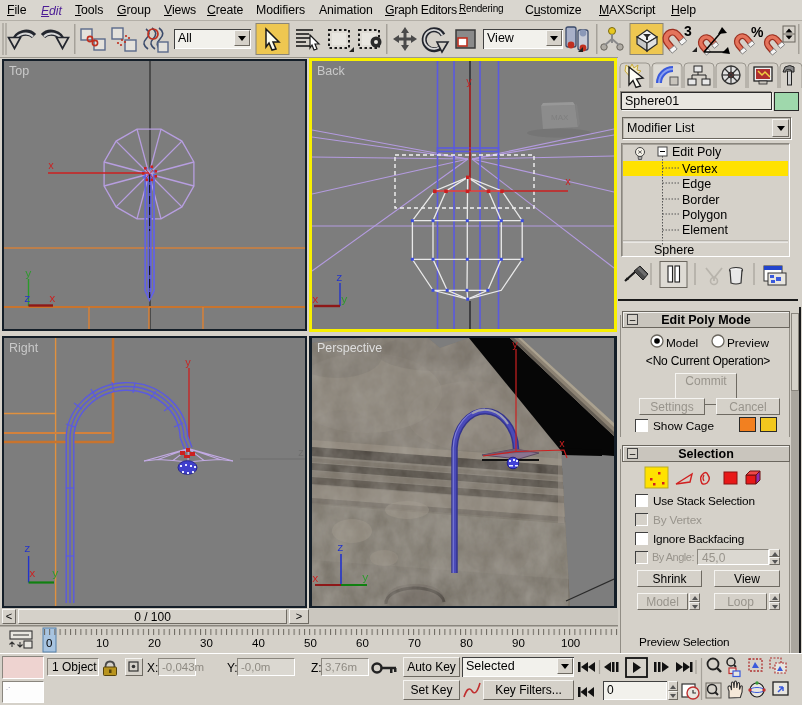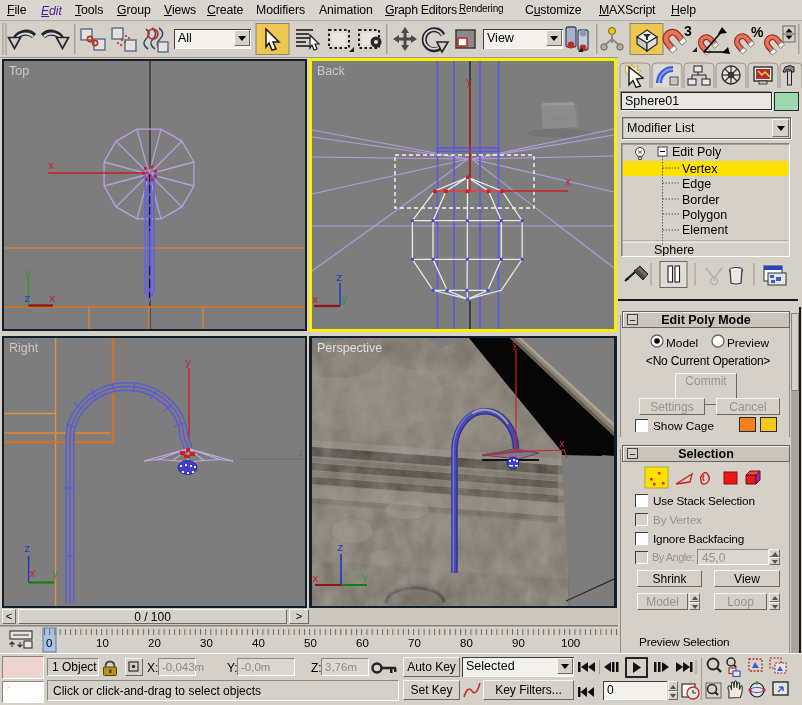--- a/index.html
+++ b/index.html
@@ -802,23 +802,20 @@
   <div class="abs sunk" style="left:321px;top:4px;width:48px;height:18px;background:#dbd8d1;">
         <div class="abs" style="left:3px;top:2px;font-size:11.5px;color:#8e8a82;">3,76m</div>
       </div>
   <svg width="30" height="20" style="position:absolute;left:371px;top:6px;">
     <circle cx="6" cy="8" r="4.5" fill="none" stroke="#222" stroke-width="2.5"></circle>
     <line x1="10" y1="8" x2="25" y2="8" stroke="#222" stroke-width="2.5"></line>
     <rect x="19" y="8" width="2.5" height="5" fill="#222"></rect>
         <rect x="23" y="8" width="2.5" height="4" fill="#222"></rect>
   </svg>
 
-  <div class="abs sunk" style="left:47px;top:26px;width:352px;height:21px;background:#d5d1c9;">
-    <div class="abs" style="left:5px;top:3px;font-size:12px;">Click or click-and-drag to select objects</div>
-  </div>
 
   <div class="abs btn" style="left:403px;top:3px;width:57px;height:20px;line-height:19px;">Auto Key</div>
   <div class="abs btn" style="left:403px;top:26px;width:57px;height:20px;line-height:19px;">Set Key</div>
   <div class="abs sunk2" style="left:462px;top:3px;width:112px;height:20px;background:#f2f1ec;">
     <div class="abs" style="left:4px;top:2px;font-size:12.5px;">Selected</div>
     <div class="abs btn" style="right:1px;top:1px;width:16px;height:16px;">
           <span style="display:block;margin-top:5px;margin-left:3px;width:0;height:0;border-left:4px solid transparent;border-right:4px solid transparent;border-top:5px solid #000;"></span>
         </div>
   </div>
   <svg width="20" height="20" style="position:absolute;left:462px;top:27px;">

